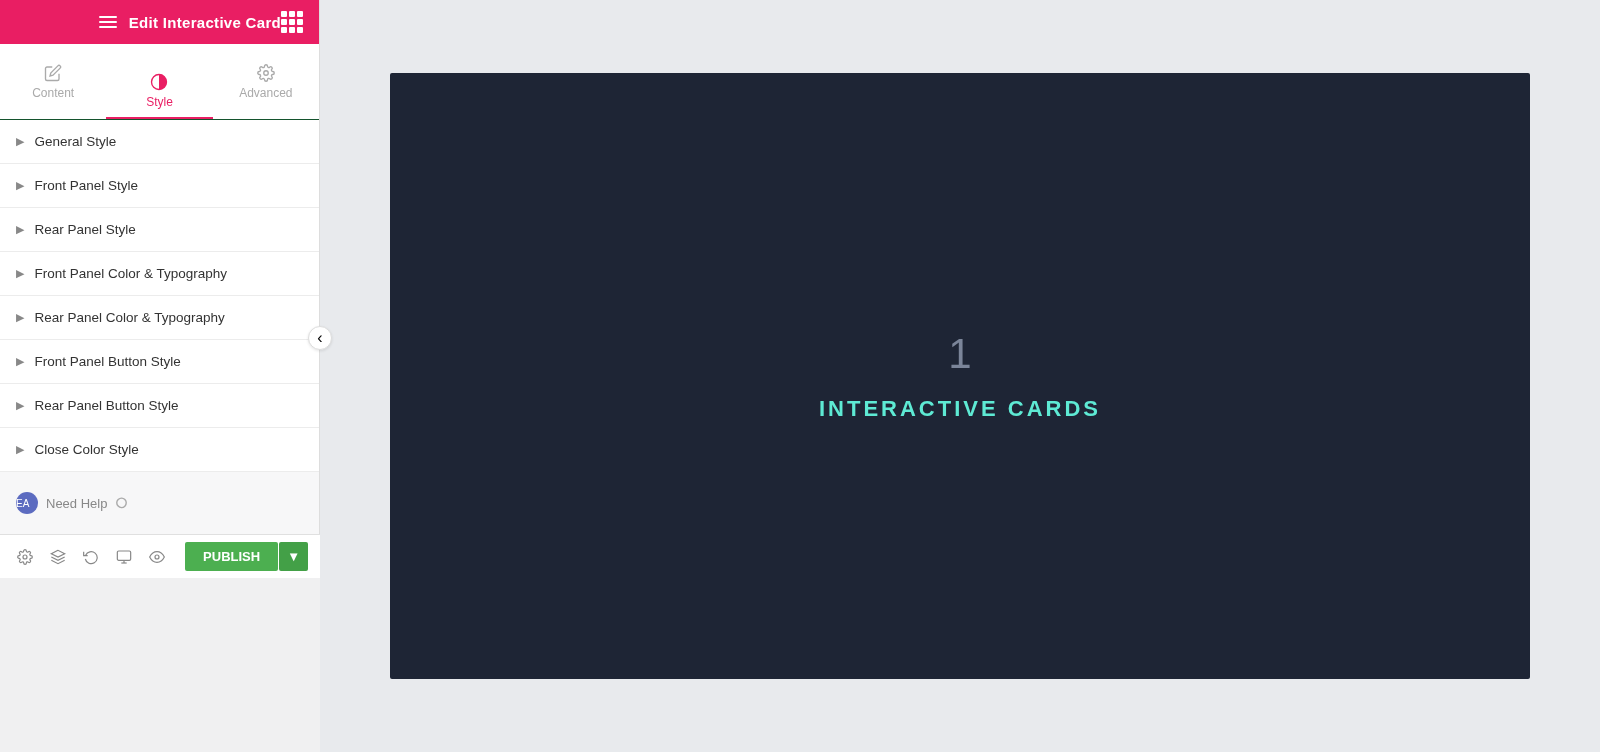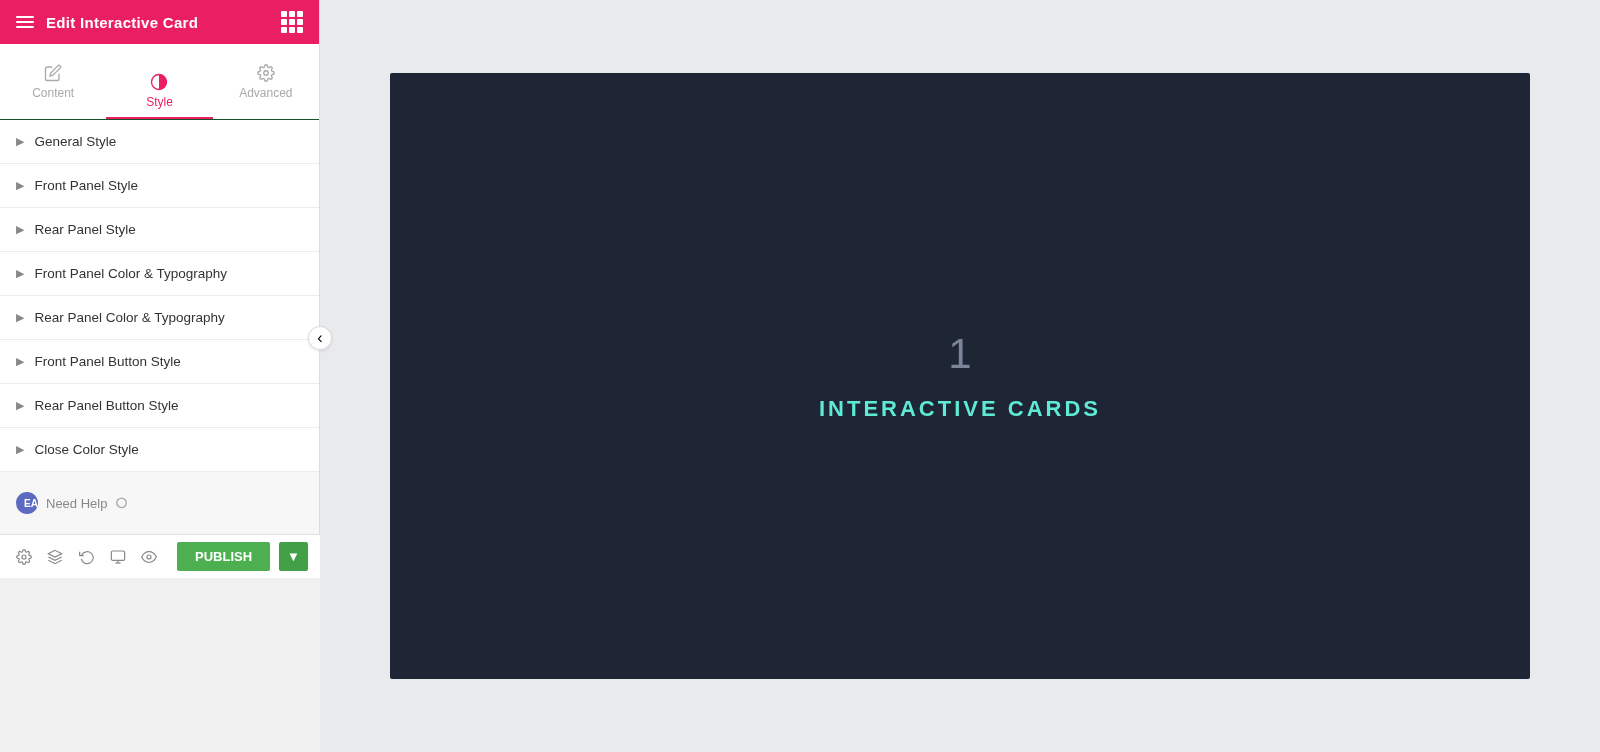--- a/index.html
+++ b/index.html
@@ -4,21 +4,21 @@
   <style>
     * { box-sizing: border-box; margin: 0; padding: 0; }
     body { font-family: 'Segoe UI', Arial, sans-serif; background: #f0f0f1; display: flex; flex-direction: column; height: 752px; overflow: hidden; }
 
     
     .app-layout { display: flex; flex: 1; overflow: hidden; }
 
     
     .sidebar { width: 320px; background: #fff; display: flex; flex-direction: column; border-right: 1px solid #ddd; flex-shrink: 0; }
 
-    .sidebar-header { background: #e91e63; color: #fff; display: flex; align-items: center; justify-content: space-between; padding: 0 16px; height: 44px; flex-shrink: 0; }
+    .sidebar-header { background: #e91e63; color: #fff; display: flex; align-items: center; justify-content: flex-end; padding: 0 16px; height: 44px; flex-shrink: 0; }
     .sidebar-header-title { font-size: 15px; font-weight: 600; letter-spacing: 0.3px; }
     .sidebar-header-left { display: flex; align-items: center; gap: 12px; }
     .hamburger-icon { display: flex; flex-direction: column; gap: 3px; cursor: pointer; }
     .hamburger-icon span { display: block; width: 18px; height: 2px; background: #fff; border-radius: 1px; }
     .grid-icon { display: grid; grid-template-columns: repeat(3,6px); grid-template-rows: repeat(3,6px); gap: 2px; cursor: pointer; }
     .grid-icon span { display: block; background: #fff; border-radius: 1px; }
 
     
     .sidebar-tabs { display: flex; border-bottom: 1px solid #14532d; background: #fff; flex-shrink: 0; }
     .sidebar-tab { flex: 1; display: flex; flex-direction: column; align-items: center; justify-content: center; padding: 10px 4px 8px; cursor: pointer; font-size: 12px; color: #aaa; gap: 4px; border-bottom: 2px solid transparent; transition: color 0.2s; }
@@ -26,21 +26,21 @@
     .sidebar-tab svg { width: 18px; height: 18px; fill: none; stroke: currentColor; stroke-width: 1.8; }
 
     
     .sidebar-sections { flex: 1; overflow-y: auto; background: #f7f7f8; }
     .section-item { background: #fff; border-bottom: 1px solid #ececec; }
     .section-header { display: flex; align-items: center; padding: 14px 16px; cursor: pointer; font-size: 13.5px; color: #333; font-weight: 500; gap: 10px; }
     .section-chevron { color: #888; font-size: 11px; }
 
     
     .need-help { padding: 20px 16px; display: flex; align-items: center; gap: 8px; color: #888; font-size: 13px; background: #f7f7f8; flex-shrink: 0; }
-    .need-help-badge { background: #5c6bc0; color: #fff; border-radius: 50%; width: 22px; height: 22px; display: flex; align-items: center; justify-content: flex-end; font-size: 10px; font-weight: 700; }
+    .need-help-badge { background: #5c6bc0; color: #fff; border-radius: 50%; width: 22px; height: 22px; display: flex; align-items: center; justify-content: flex-start; font-size: 10px; font-weight: 400; }
     .help-circle { color: #aaa; font-size: 15px; }
 
     
     .collapse-arrow { position: absolute; right: -12px; top: 50%; transform: translateY(-50%); background: #fff; border: 1px solid #ddd; border-radius: 50%; width: 24px; height: 24px; display: flex; align-items: center; justify-content: center; cursor: pointer; z-index: 10; box-shadow: 0 1px 3px rgba(0,0,0,0.1); }
 
     
     .main-content { flex: 1; background: #e8eaed; display: flex; align-items: center; justify-content: center; overflow: hidden; position: relative; }
 
     
     .card-preview { background: #1e2535; width: 1140px; height: 606px; display: flex; align-items: center; justify-content: center; border-radius: 2px; }
@@ -49,21 +49,21 @@
     .card-title { color: #5eead4; font-size: 22px; font-weight: 700; letter-spacing: 3px; }
     .card-desc { color: #9aa0b0; font-size: 14px; max-width: 500px; line-height: 1.6; }
     .card-btn { background: #5c6bc0; color: #fff; border: none; padding: 14px 36px; font-size: 12px; font-weight: 700; letter-spacing: 2px; cursor: pointer; border-radius: 2px; }
 
     
     .bottom-toolbar { background: #fff; border-top: 1px solid #e0e0e0; height: 44px; display: flex; align-items: center; padding: 0 12px; gap: 8px; flex-shrink: 0; width: 320px; }
     .toolbar-icon { width: 28px; height: 28px; display: flex; align-items: center; justify-content: center; color: #888; cursor: pointer; border-radius: 3px; font-size: 14px; }
     .toolbar-spacer { flex: 1; }
     .publish-btn { background: #4caf50; color: #fff; border: none; padding: 7px 18px; font-size: 13px; font-weight: 600; cursor: pointer; border-radius: 2px; }
     .publish-caret { background: #43a047; color: #fff; border: none; padding: 7px 8px; font-size: 13px; cursor: pointer; border-radius: 2px; margin-left: 1px; }
-    .publish-group { display: flex; align-items: center; gap: 8px; }
+    .publish-group { display: flex; align-items: center; }
 
     
     .sidebar-wrapper { position: relative; }
   </style>
 </head>
 <body>
 
 <div class="app-layout">
 
   <div class="sidebar-wrapper">

